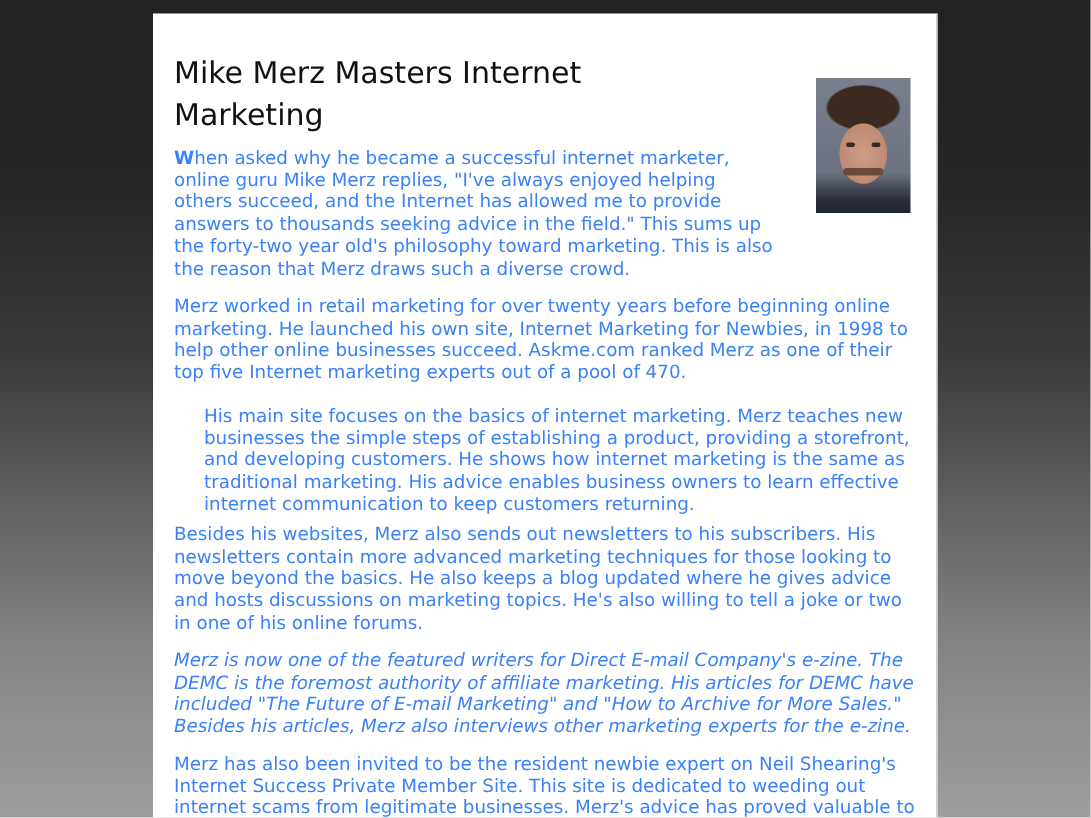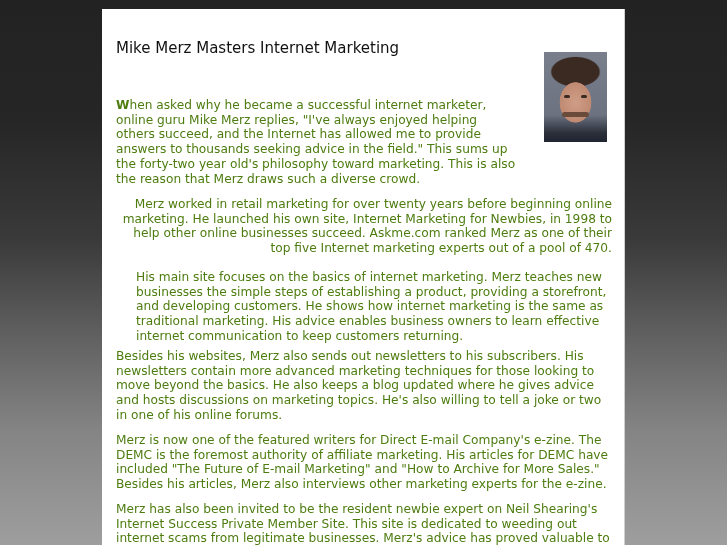--- a/index.html
+++ b/index.html
@@ -10,42 +10,42 @@
     position:relative;
   }
   .page {
     position:absolute; left:102px; top:9px; width:522px; height:560px;
     background:#ffffff;
     border-right:1px solid #cfcfcf;
   }
   .content { position:absolute; left:14px; top:0; width:496px; }
   h1 {
     margin:0; position:absolute; left:0; top:25px; width:330px;
-    font-weight:normal; font-size:15px; line-height:28px; color:#111;
+    font-weight:normal; font-size:20px; line-height:28px; color:#111;
   }
   .photo {
     position:absolute; left:428px; top:43px; width:63px; height:90px;
     background:
       radial-gradient(ellipse 26px 33px at 50% 56%, #cf9d86 0%, #c08a72 60%, rgba(192,138,114,0) 62%),
       radial-gradient(ellipse 36px 22px at 50% 22%, #3a2a22 0%, #3a2a22 65%, rgba(58,42,34,0) 70%),
       linear-gradient(to bottom, #7a7f8c 0%, #6c7280 70%, #2a2f3a 90%, #1f2430 100%);
   }
   .photo .mustache { position:absolute; left:18px; top:60px; width:27px; height:5px; background:#6a4a3a; border-radius:3px; }
   .photo .eyel, .photo .eyer { position:absolute; top:43px; width:6px; height:3px; background:#3a2a24; border-radius:2px; }
   .photo .eyel { left:20px; } .photo .eyer { left:37px; }
   p {
     margin:0; position:absolute; left:0;
-    font-size:12.2px; line-height:14.7px; color:#4d7c0f;
+    font-size:12.2px; line-height:14.7px; color:#3b82f6;
   }
   p .lead { font-weight:bold; }
   #p1 { top:89px; width:400px; }
-  #p2 { top:188px; width:496px;text-align:right; }
+  #p2 { top:188px; width:496px; }
   #p3 { top:261px; width:496px;margin-left:20px; }
   #p4 { top:340px; width:496px; }
-  #p5 { top:424px; width:496px; }
+  #p5 { top:424px; width:496px;font-style:italic; }
   #p6 { top:493px; width:496px; }
 </style>
 </head>
 <body>
 
 <div class="page">
   <div class="content">
     <h1>Mike Merz Masters Internet Marketing</h1>
     <div class="photo">
       <div class="eyel"></div>

